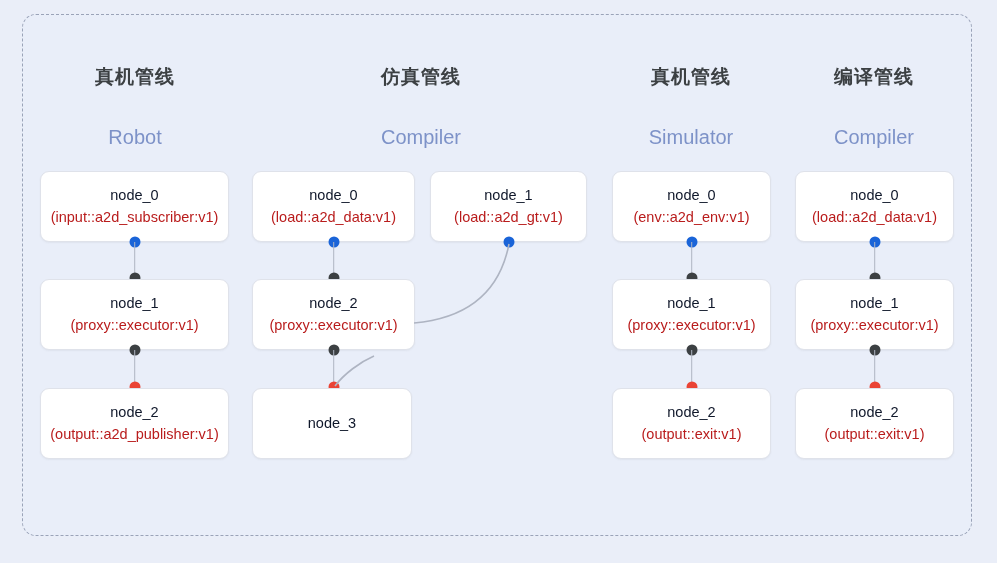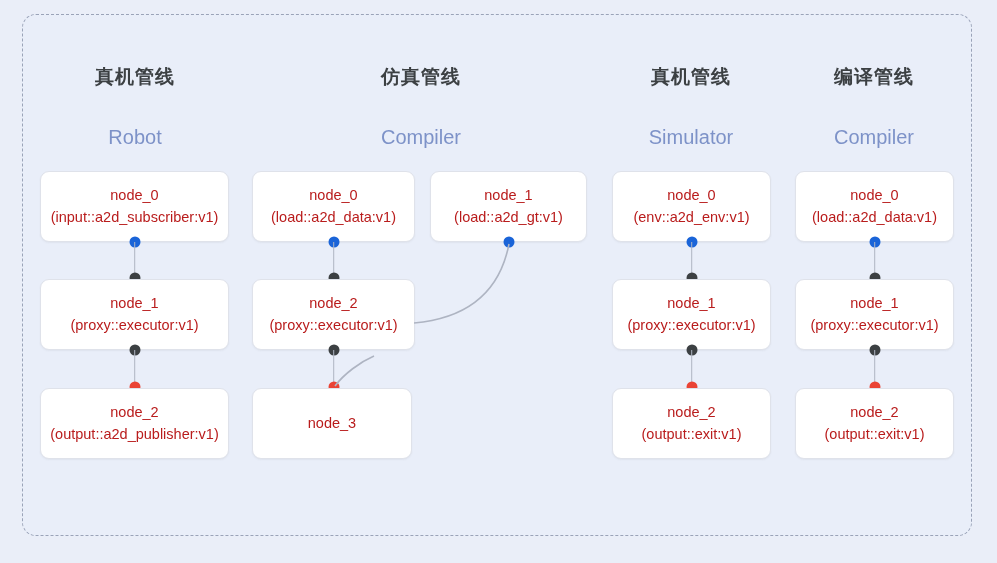--- a/index.html
+++ b/index.html
@@ -53,21 +53,21 @@
     border: 1px solid #dfe2ea;
     border-radius: 9px;
     display: flex;
     flex-direction: column;
     align-items: center;
     justify-content: center;
     box-shadow: 0 1px 2px rgba(60,64,67,0.06);
   }
   .node-name {
     font-size: 14.5px;
-    color: #b91c1c;
+    color: #0f172a;
     line-height: 1.45;
     white-space: nowrap;
   }
   .node-type {
     font-size: 14.5px;
     color: #b91c1c;
     line-height: 1.45;
     white-space: nowrap;
   }
   .dot {

